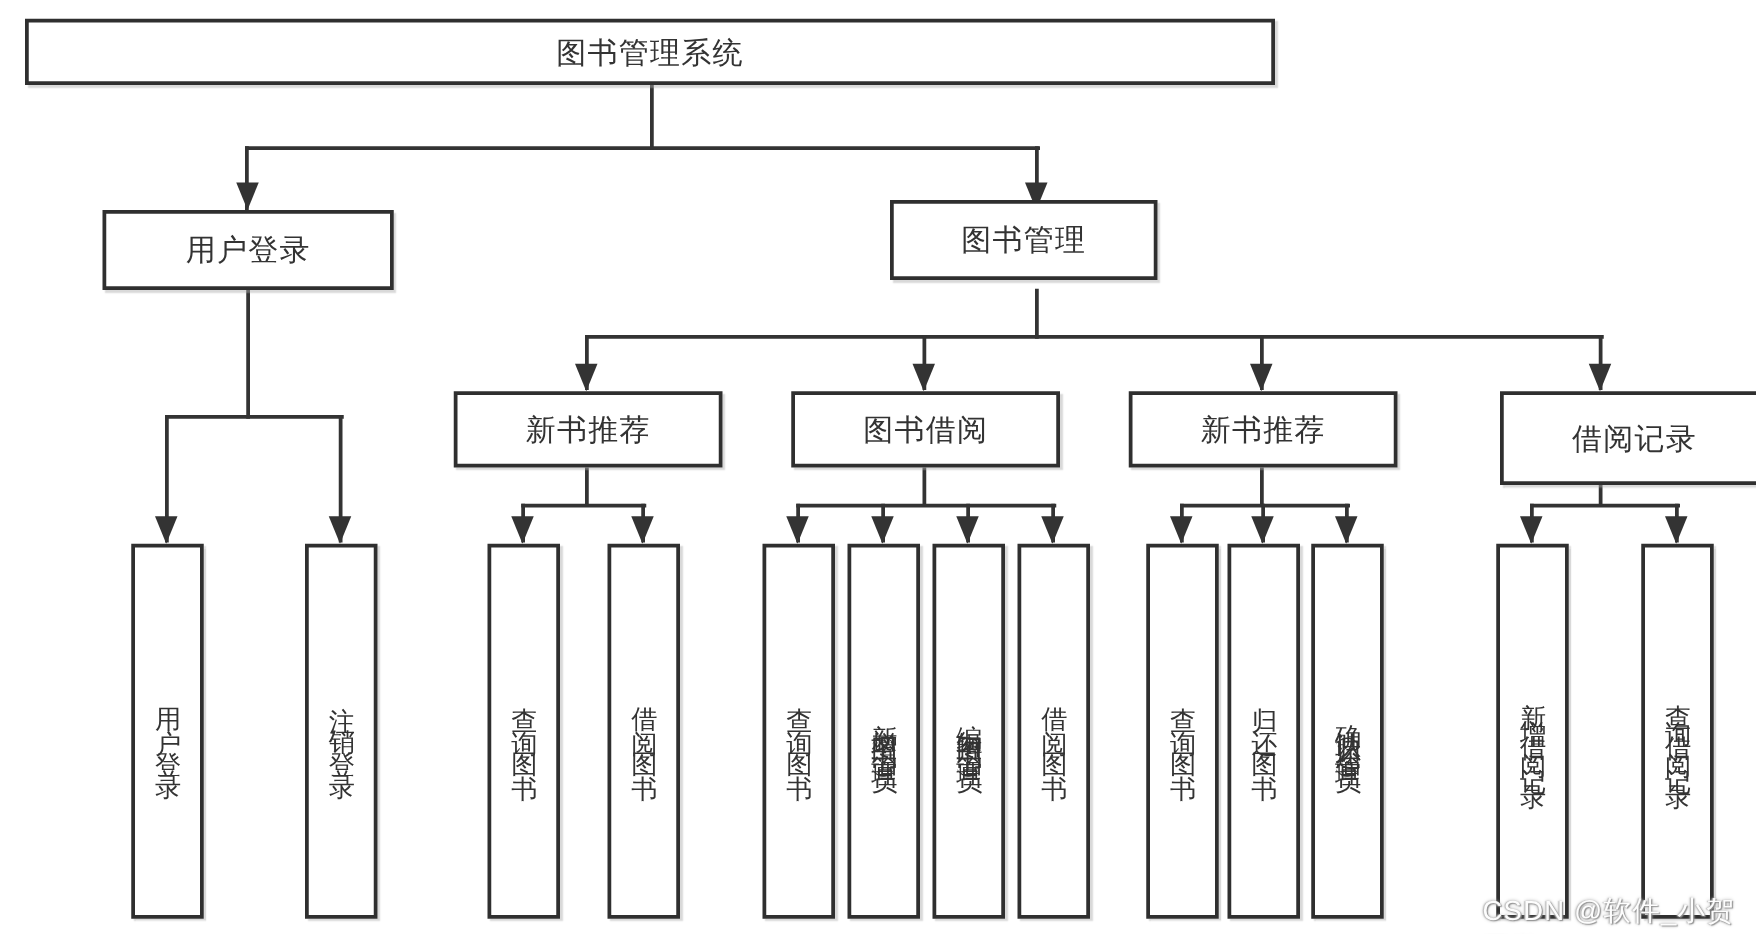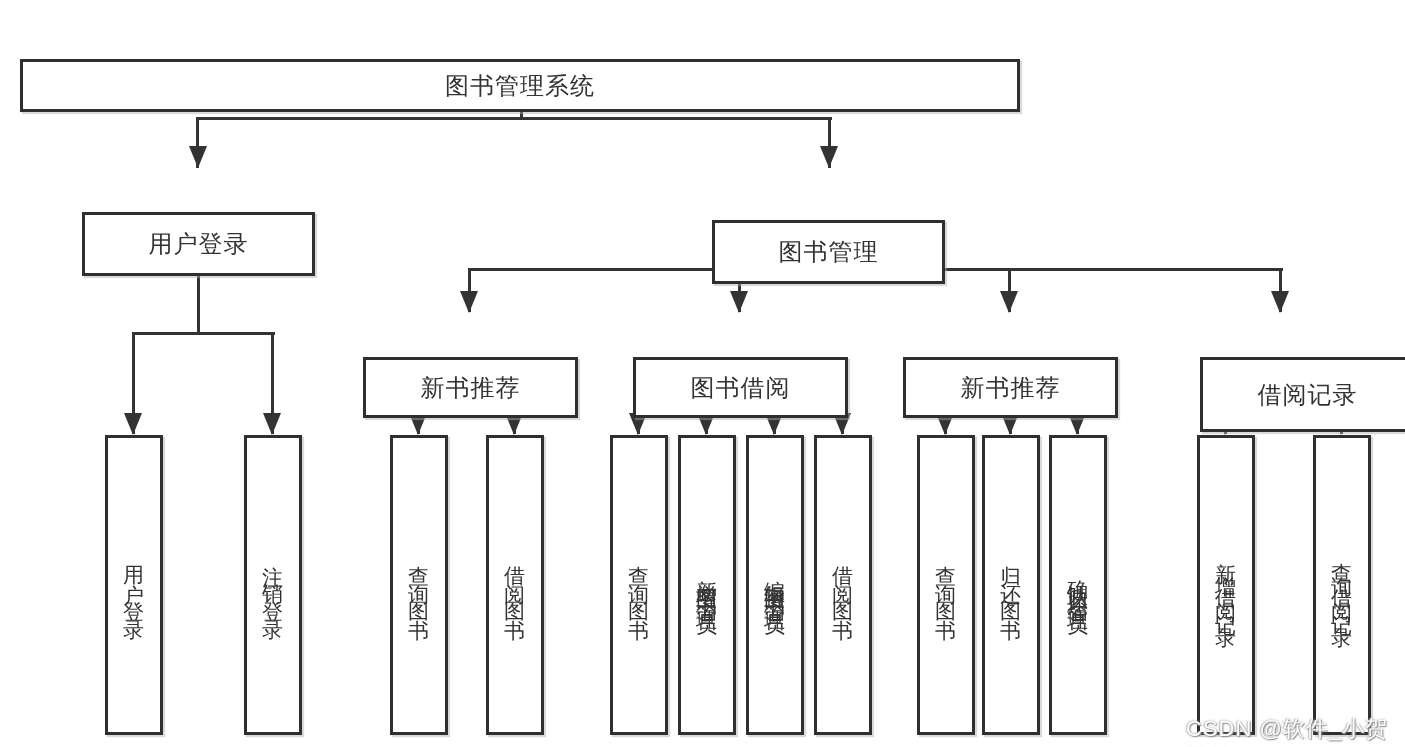--- a/index.html
+++ b/index.html
@@ -11,21 +11,21 @@
   
   .l{position:absolute;background:#333333;}
   
   .a{position:absolute;width:0;height:0;
      border-left:9px solid transparent;border-right:9px solid transparent;
      border-top:22px solid #333333;}
   
   .node{position:absolute;box-sizing:border-box;background:#ffffff;
         border:3px solid #2f2f2f;display:flex;align-items:center;justify-content:center;
         font-size:24px;letter-spacing:1px;color:#333333;
-        box-shadow:2px 2px 1px rgba(170,170,170,.45);z-index:2;margin-top:44px;}
+        box-shadow:2px 2px 1px rgba(170,170,170,.45);z-index:2;}
   
   .leaf{position:absolute;top:435px;width:58px;height:300px;box-sizing:border-box;
         background:#ffffff;border:3px solid #2f2f2f;
         display:flex;align-items:center;justify-content:center;
         box-shadow:2px 2px 1px rgba(170,170,170,.45);z-index:2;}
   .vtext{writing-mode:vertical-rl;text-orientation:mixed;line-height:1;
          font-size:21px;color:#333333;white-space:nowrap;}
   .sp-wide{letter-spacing:18px;}
   .sp-mid{letter-spacing:13px;}
   .sp-tight{letter-spacing:5px;}
@@ -93,21 +93,21 @@
   <div class="l" style="left:1279px;top:373px;width:3px;height:32px"></div>
   <div class="l" style="left:1224px;top:403px;width:120px;height:3px"></div>
   <div class="l" style="left:1224px;top:403px;width:3px;height:31px"></div>
   <div class="l" style="left:1340px;top:403px;width:3px;height:31px"></div>
   <div class="a" style="left:1216px;top:413px"></div>
   <div class="a" style="left:1332px;top:413px"></div>
 
   <div class="node" style="left:20px;top:15px;width:1000px;height:53px">图书管理系统</div>
 
   <div class="node" style="left:82px;top:168px;width:233px;height:64px">用户登录</div>
-  <div class="node" style="left:712px;top:176px;width:233px;height:64px">图书管理</div>
+  <div class="node" style="left:712px;top:160px;width:214px;height:64px">图书管理</div>
 
   <div class="node" style="left:633px;top:313px;width:215px;height:61px">图书借阅</div>
   <div class="node" style="left:363px;top:313px;width:215px;height:61px">新书推荐</div>
   <div class="node" style="left:903px;top:313px;width:215px;height:61px">新书推荐</div>
   <div class="node" style="left:1200px;top:313px;width:215px;height:75px">借阅记录</div>
 
   <div class="leaf" style="left:105px">
     <span class="vtext sp-wide">用户登录</span>
   </div>
   <div class="leaf" style="left:244px">

